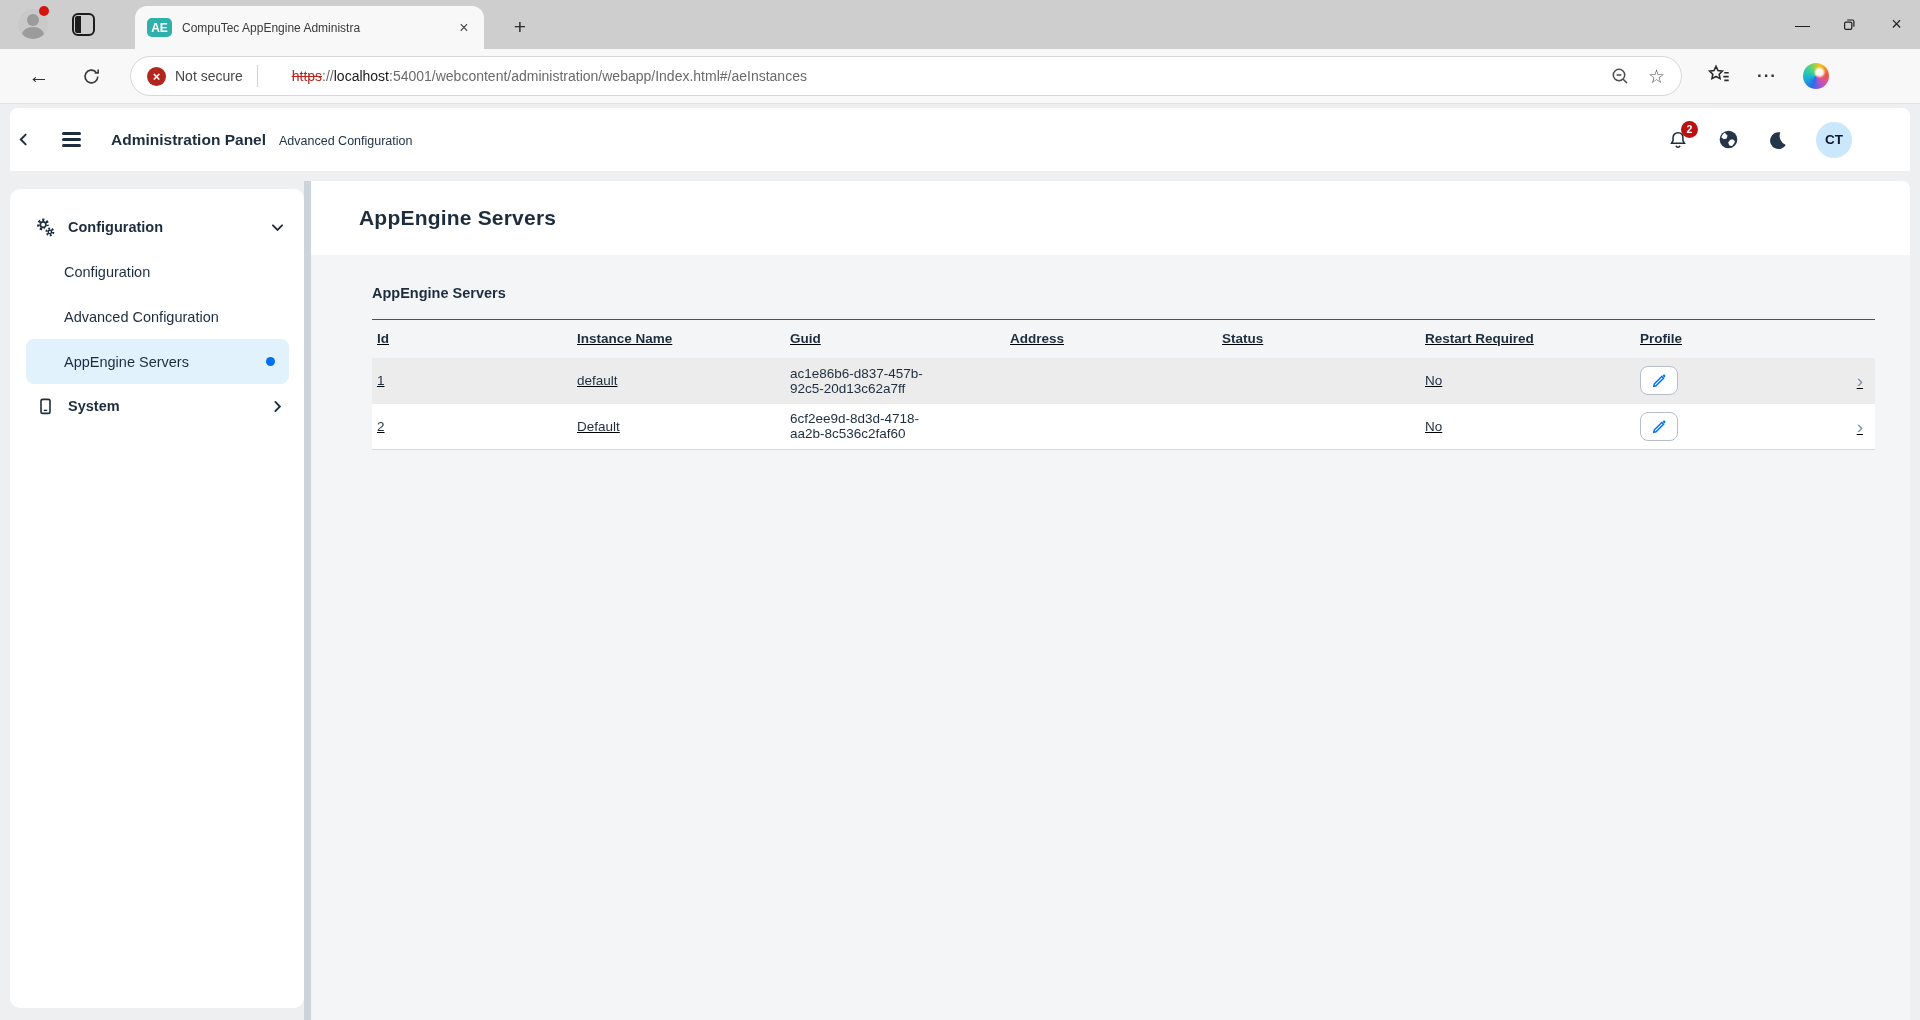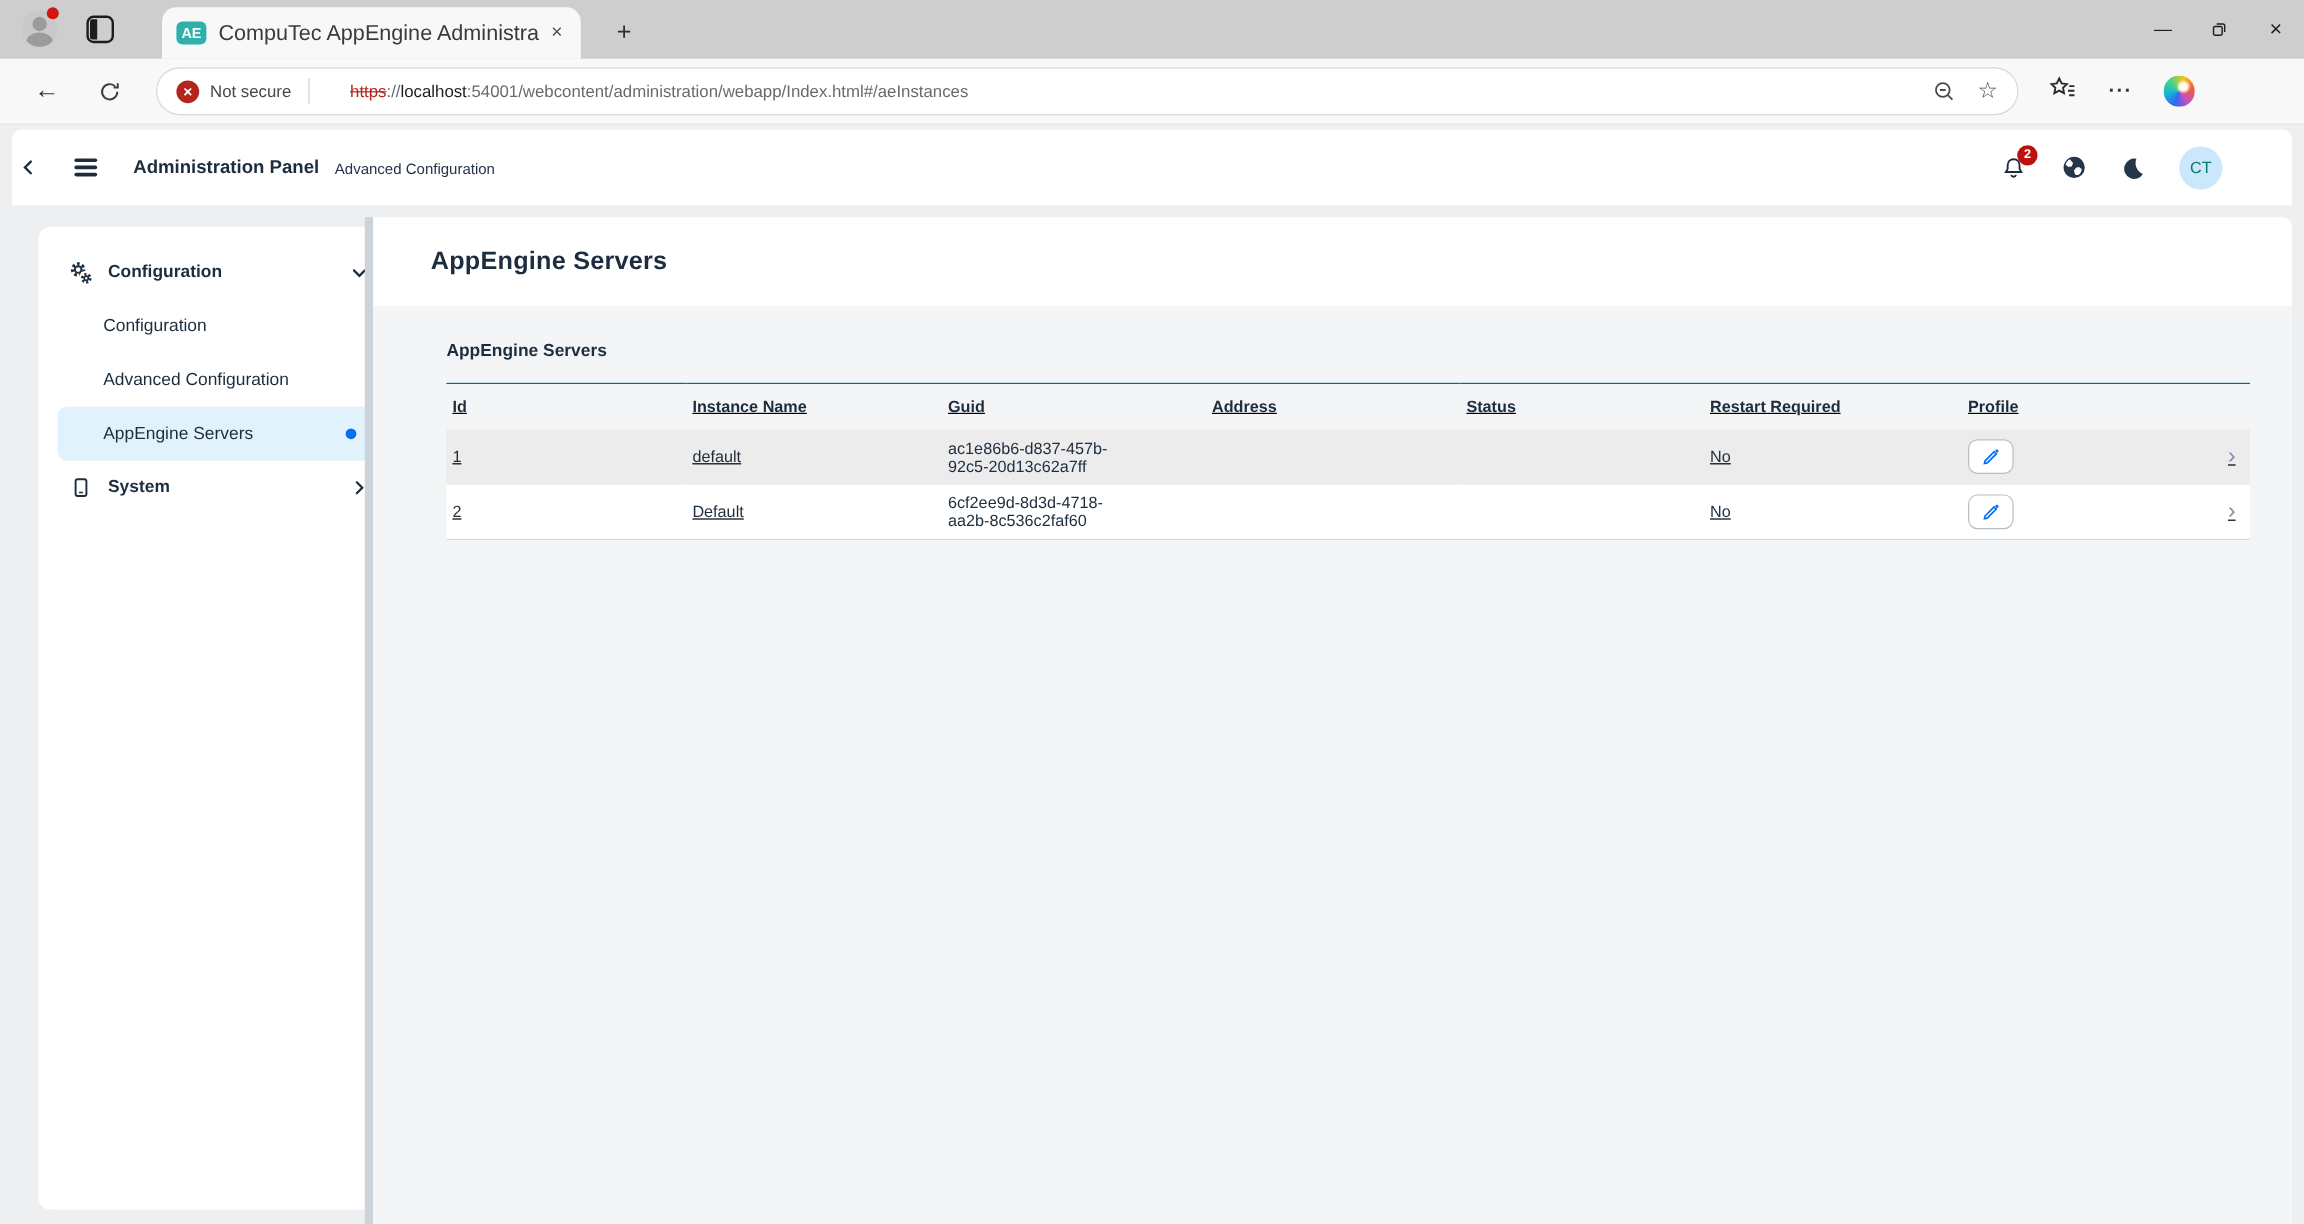--- a/index.html
+++ b/index.html
@@ -17,21 +17,21 @@
   .b-avatar-dot { position:absolute; left:39px; top:6px; width:10px; height:10px; border-radius:50%;
               background:#d31510; z-index:2; }
   .workspaces { position:absolute; left:72px; top:13px; width:23px; height:23px; border:2.4px solid #1c1c1c;
               border-radius:6px; }
   .workspaces::before { content:""; position:absolute; left:1px; top:1px; bottom:1px; width:6px;
               background:#1c1c1c; border-radius:2px 0 0 2px; }
   .tab { position:absolute; left:135px; bottom:0; width:349px; height:43px; background:#f8f8f9;
          border-radius:12px 12px 0 0; display:flex; align-items:center; padding:0 10px 0 12px; }
   .favicon { width:25px; height:19px; border-radius:5px; background:#2fb0ab; color:#fff; font-weight:bold;
          font-size:12px; display:flex; align-items:center; justify-content:center; flex:0 0 auto; }
-  .tab-title { margin-left:10px; font-size:18px; color:#3a3a3a; white-space:nowrap; overflow:hidden;
+  .tab-title { margin-left:10px; font-size:12px; color:#3a3a3a; white-space:nowrap; overflow:hidden;
          flex:1 1 auto; }
   .tab-close { flex:0 0 auto; width:20px; height:20px; font-size:16px; color:#4a4a4a; display:flex;
          align-items:center; justify-content:center; border-radius:4px; cursor:default; }
   .newtab { position:absolute; left:506px; bottom:8px; width:28px; height:28px; font-size:21px; color:#2e2e2e;
          display:flex; align-items:center; justify-content:center; }
   .wincontrols { position:absolute; right:0; top:0; height:49px; display:flex; }
   .winbtn { width:47px; height:49px; display:flex; align-items:center; justify-content:center;
          color:#1f1f1f; font-size:15px; }
 
   .toolbar { position:relative; height:55px; background:#f8f8f9; display:flex; align-items:center;
@@ -66,25 +66,25 @@
   .hdr-back { width:26px; display:flex; align-items:center; justify-content:center; }
   .hamburger { margin-left:26px; display:flex; flex-direction:column; gap:3.6px; width:19px; }
   .hamburger span { display:block; height:2.3px; background:#1d2d3e; border-radius:2px; }
   .hdr-title { margin-left:30px; font-size:15.5px; font-weight:bold; color:#1d2d3e; }
   .hdr-subtitle { margin-left:13px; font-size:12.5px; color:#24344a; padding-top:3px; }
   .hdr-right { margin-left:auto; display:flex; align-items:center; gap:28px; padding-right:58px; }
   .bell-wrap { position:relative; display:flex; }
   .badge { position:absolute; top:-8px; right:-9px; min-width:17px; height:17px; border-radius:9px;
        background:#bb1111; color:#fff; font-size:10.5px; font-weight:bold; display:flex; align-items:center;
        justify-content:center; padding:0 4px; }
-  .ct-avatar { width:36px; height:36px; border-radius:50%; background:#cbe7fb; color:#0f766e;
-       font-size:13.5px; font-weight:normal; display:flex; align-items:center; justify-content:center; }
+  .ct-avatar { width:36px; height:36px; border-radius:50%; background:#cbe7fb; color:#0f172a;
+       font-size:13.5px; font-weight:bold; display:flex; align-items:center; justify-content:center; }
 
   .sidebar { position:absolute; left:10px; top:85px; width:294px; bottom:12px; background:#fff;
-       border-radius:10px; padding-top:16px;margin-left:22px; }
+       border-radius:10px; padding-top:16px; }
   .sb-group { height:44px; display:flex; align-items:center; padding:0 20px 0 24px; }
   .sb-group .sb-ico { width:22px; display:flex; justify-content:center; }
   .sb-group .sb-label { margin-left:12px; font-size:14.5px; font-weight:bold; color:#1d2d3e; }
   .sb-chev { margin-left:auto; display:flex; }
   .sb-sub { height:45px; margin:0 15px 0 16px; border-radius:8px; display:flex; align-items:center;
        padding-left:38px; font-size:14.5px; color:#1d2d3e; }
   .sb-sub.selected { background:#e2f2fd; }
   .sb-dot { margin-left:auto; margin-right:14px; width:9px; height:9px; border-radius:50%; background:#0070f2; }
 
   .split { position:absolute; left:304px; width:7px; top:77px; bottom:0; background:#ccd3da; }

